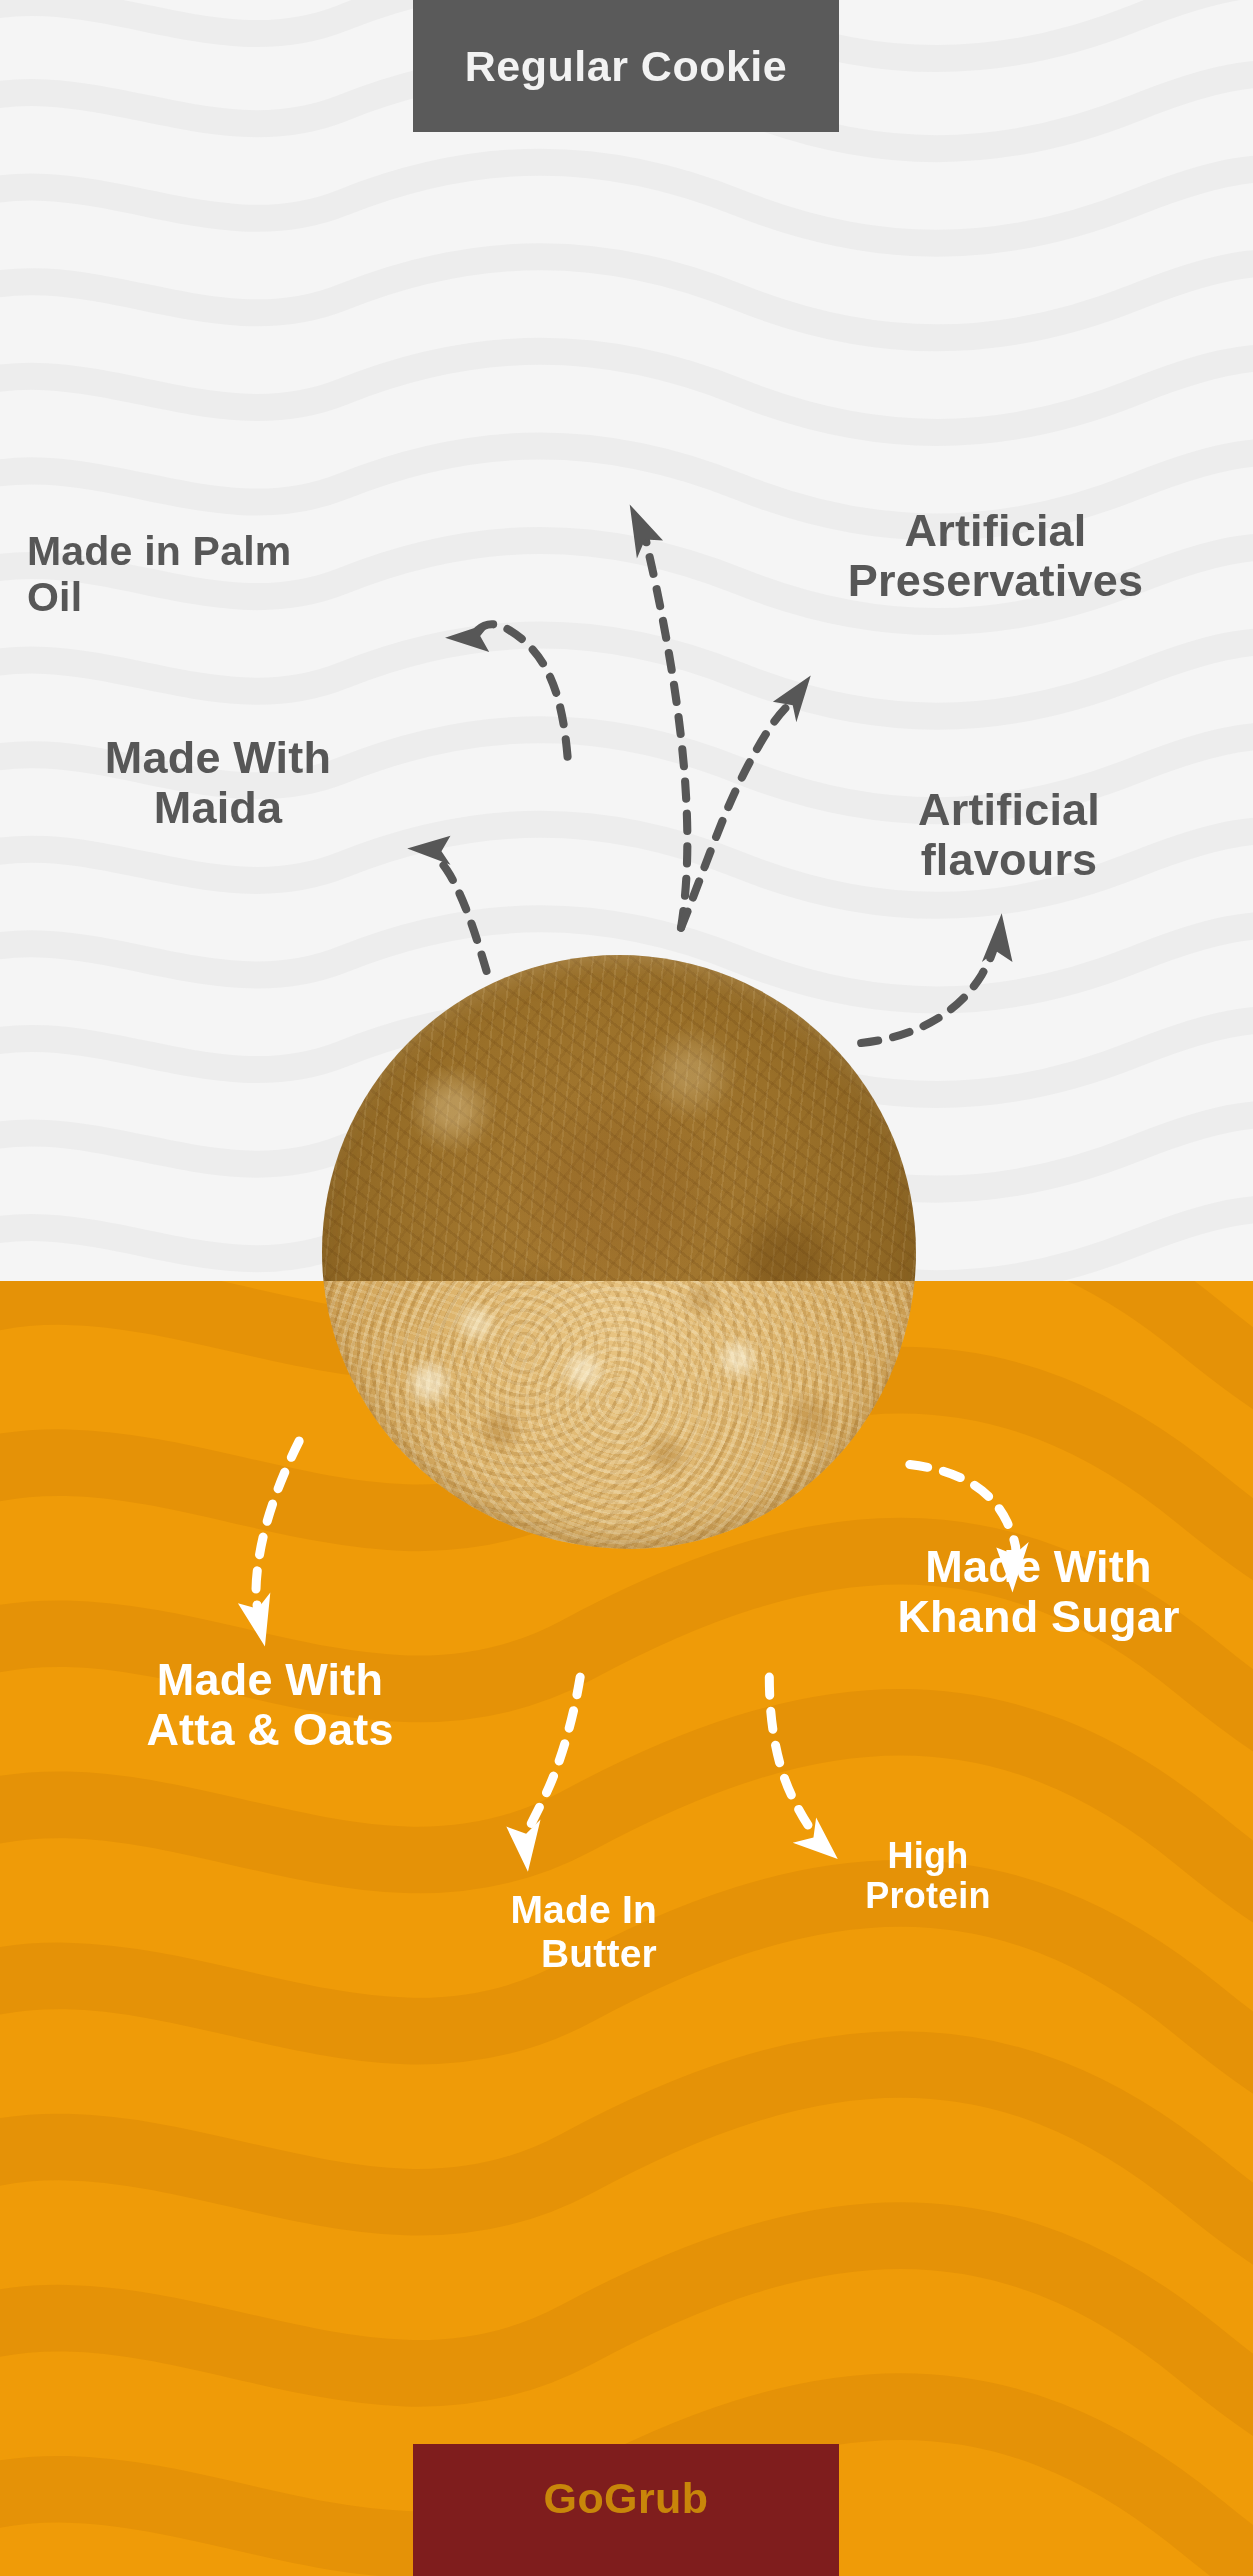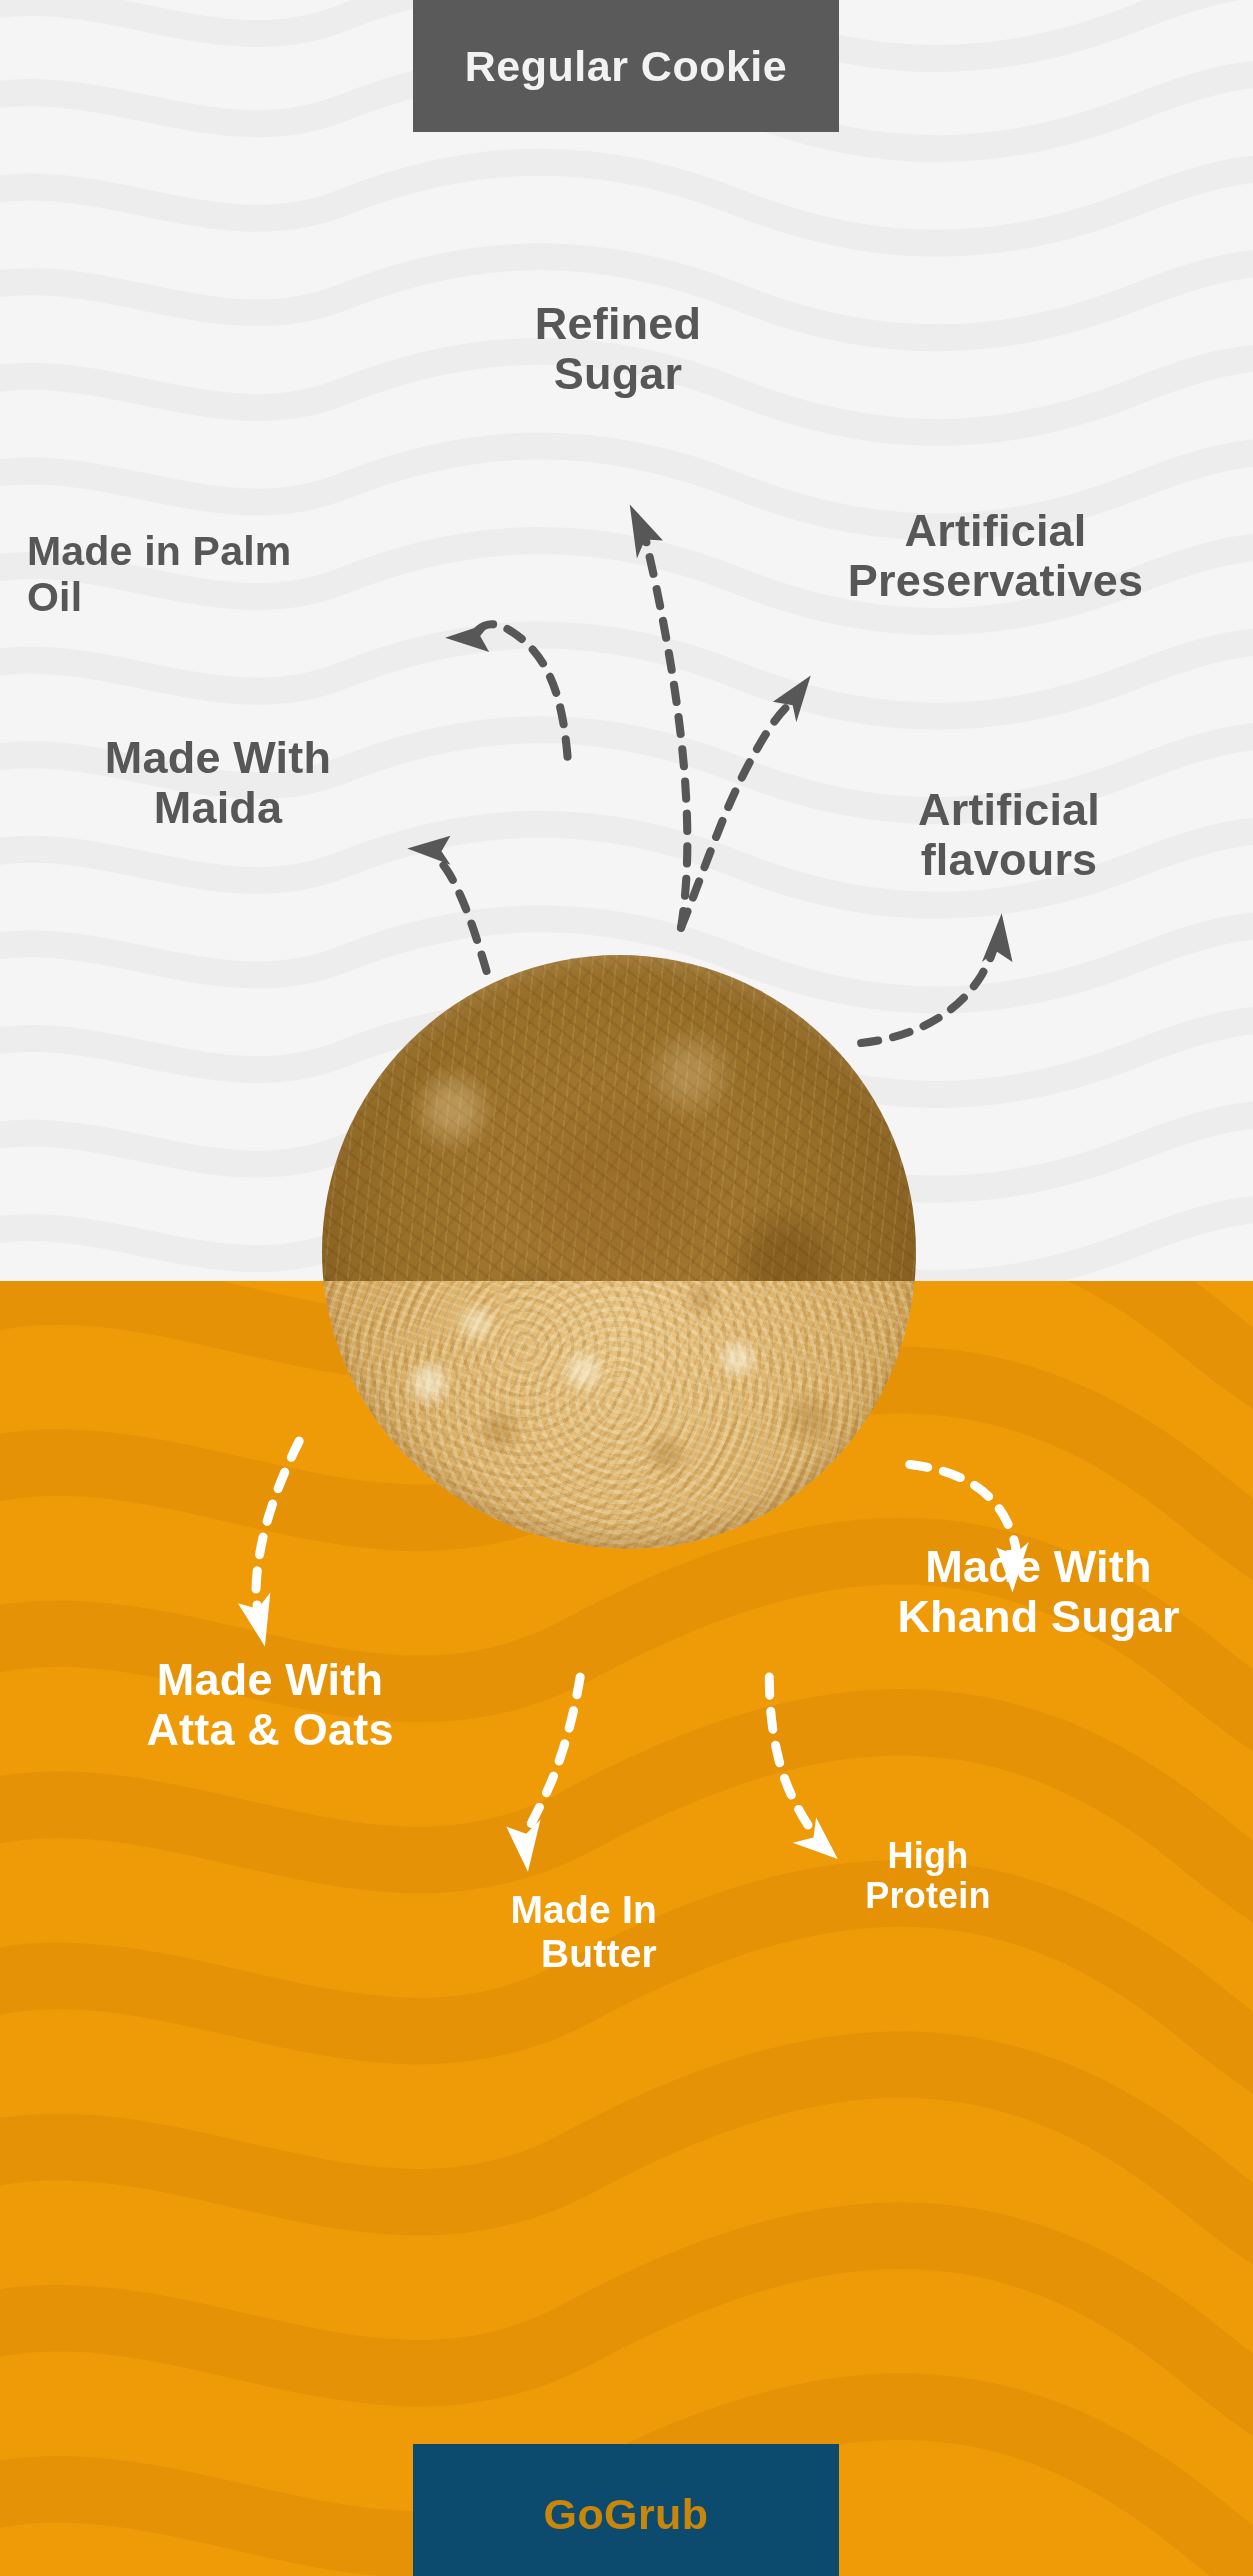--- a/index.html
+++ b/index.html
@@ -189,25 +189,25 @@
     letter-spacing: 0.5px;
   }
 
   
   #footer-logo {
     position: absolute;
     left: 413px;
     top: 2444px;
     width: 426px;
     height: 132px;
-    background: #0c4a6e;
+    background: #7f1d1d;
     display: flex;
     align-items: flex-start;
     justify-content: center;
-    padding-top: 46px;
+    padding-top: 30px;
     box-sizing: border-box;
   }
   #footer-logo-label {
     color: #c8860a;
     font-family: "Liberation Sans", sans-serif;
     font-weight: 700;
     font-size: 43px;
     letter-spacing: 0.4px;
   }
 </style>
@@ -290,22 +290,20 @@
       <path d="M 1124 1768 L 1106 1718 L 1126 1726 L 1142 1712 Z" stroke="none"></path>
 
       <path d="M 644 1862 C 636 1910, 622 1960, 602 2000 C 592 2020, 588 2028, 584 2036" fill="none"></path>
       <path d="M 586 2078 L 562 2028 L 584 2036 L 600 2020 Z" stroke="none"></path>
 
       <path d="M 854 1862 C 854 1912, 862 1962, 882 2000 C 892 2020, 898 2028, 904 2036" fill="none"></path>
       <path d="M 930 2064 L 880 2046 L 903 2040 L 906 2018 Z" stroke="none"></path>
     </g>
   </svg>
 
-  <div class="label label-dark" id="lbl-refined-sugar">Refined
-Sugar</div>
 
   <div class="label label-dark" id="lbl-palm-oil">Made in Palm
 Oil</div>
 
   <div class="label label-dark" id="lbl-preservatives">Artificial
 Preservatives</div>
 
   <div class="label label-dark" id="lbl-maida">Made With
 Maida</div>
 

